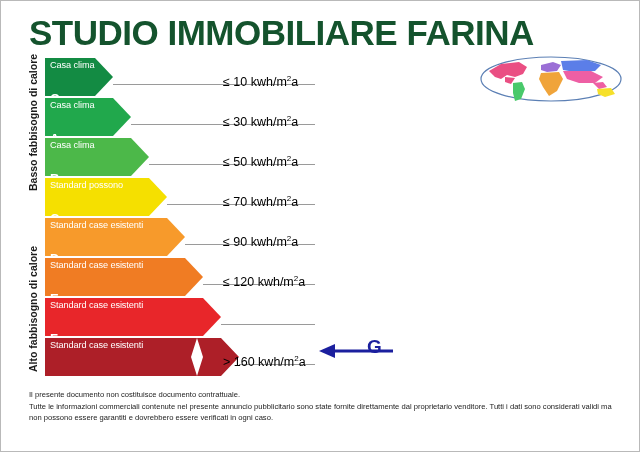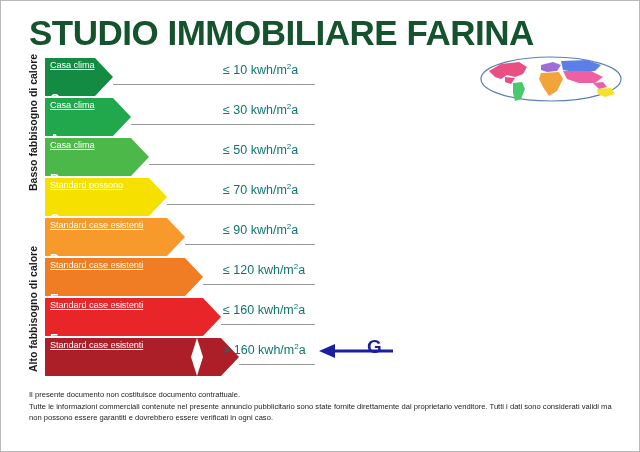--- a/index.html
+++ b/index.html
@@ -34,27 +34,27 @@
   
   #chart{position:absolute;left:0;top:55px;width:640px;height:320px;}
   .row{position:absolute;left:44px;height:38px;}
   .bar{position:absolute;left:0;top:0;height:38px;}
   .bar svg{display:block;}
   .barlabels{
     position:absolute;left:5px;top:2px;
     color:#ffffff;font-size:9.2px;line-height:11.5px;
     white-space:nowrap;pointer-events:none;
   }
-  .barlabels .ltop{display:block;font-weight:normal;letter-spacing:-0.1px;text-decoration:underline;}
+  .barlabels .ltop{display:block;font-weight:normal;letter-spacing:-0.1px;}
   .barlabels .lgrade{display:block;font-weight:bold;font-size:13px;line-height:15px;margin-top:19px;}
   .leader{
     position:absolute;height:1px;background:#9a9a9a;top:26px;
   }
   .value{
-    position:absolute;top:4px;font-size:12.5px;color:#0f766e;
+    position:absolute;top:16px;font-size:12.5px;color:#000000;
     white-space:nowrap;
   }
   .value sup{font-size:8px;vertical-align:super;}
   
   #gmark{position:absolute;left:318px;top:338px;width:80px;height:24px;}
   #gletter{
     position:absolute;left:366px;top:335px;
     font-size:19px;font-weight:bold;color:#1b1f9e;letter-spacing:-1px;
   }
   
@@ -181,21 +181,20 @@
         <div class="bar" style="width: 176px;">
           <svg width="176" height="38" viewBox="0 0 176 38">
             <polygon points="0,0 158,0 176,19 158,38 0,38" fill="#e8262a"></polygon>
           </svg>
           <div class="barlabels">
             <span class="ltop">Standard case esistenti</span>
             <span class="lgrade">F</span>
           </div>
         </div>
         <div class="leader" style="left: 176px; width: 94px;"></div>
-        <div class="value" style="left: 178px;">≤ 160 kwh/m<sup>2</sup>a</div>
       </div>
       <div class="row" style="top: 282px; width: 556px;">
         <div class="bar" style="width: 194px;">
           <svg width="194" height="38" viewBox="0 0 194 38">
             <polygon points="0,0 152,0 146,19 152,38 0,38" fill="#ad1f28"></polygon>
             <polygon points="158,0 176,0 194,19 176,38 152,38 158,19 152,0" fill="#ad1f28"></polygon>
           </svg>
           <div class="barlabels">
             <span class="ltop">Standard case esistenti</span>
             <span class="lgrade"></span>

